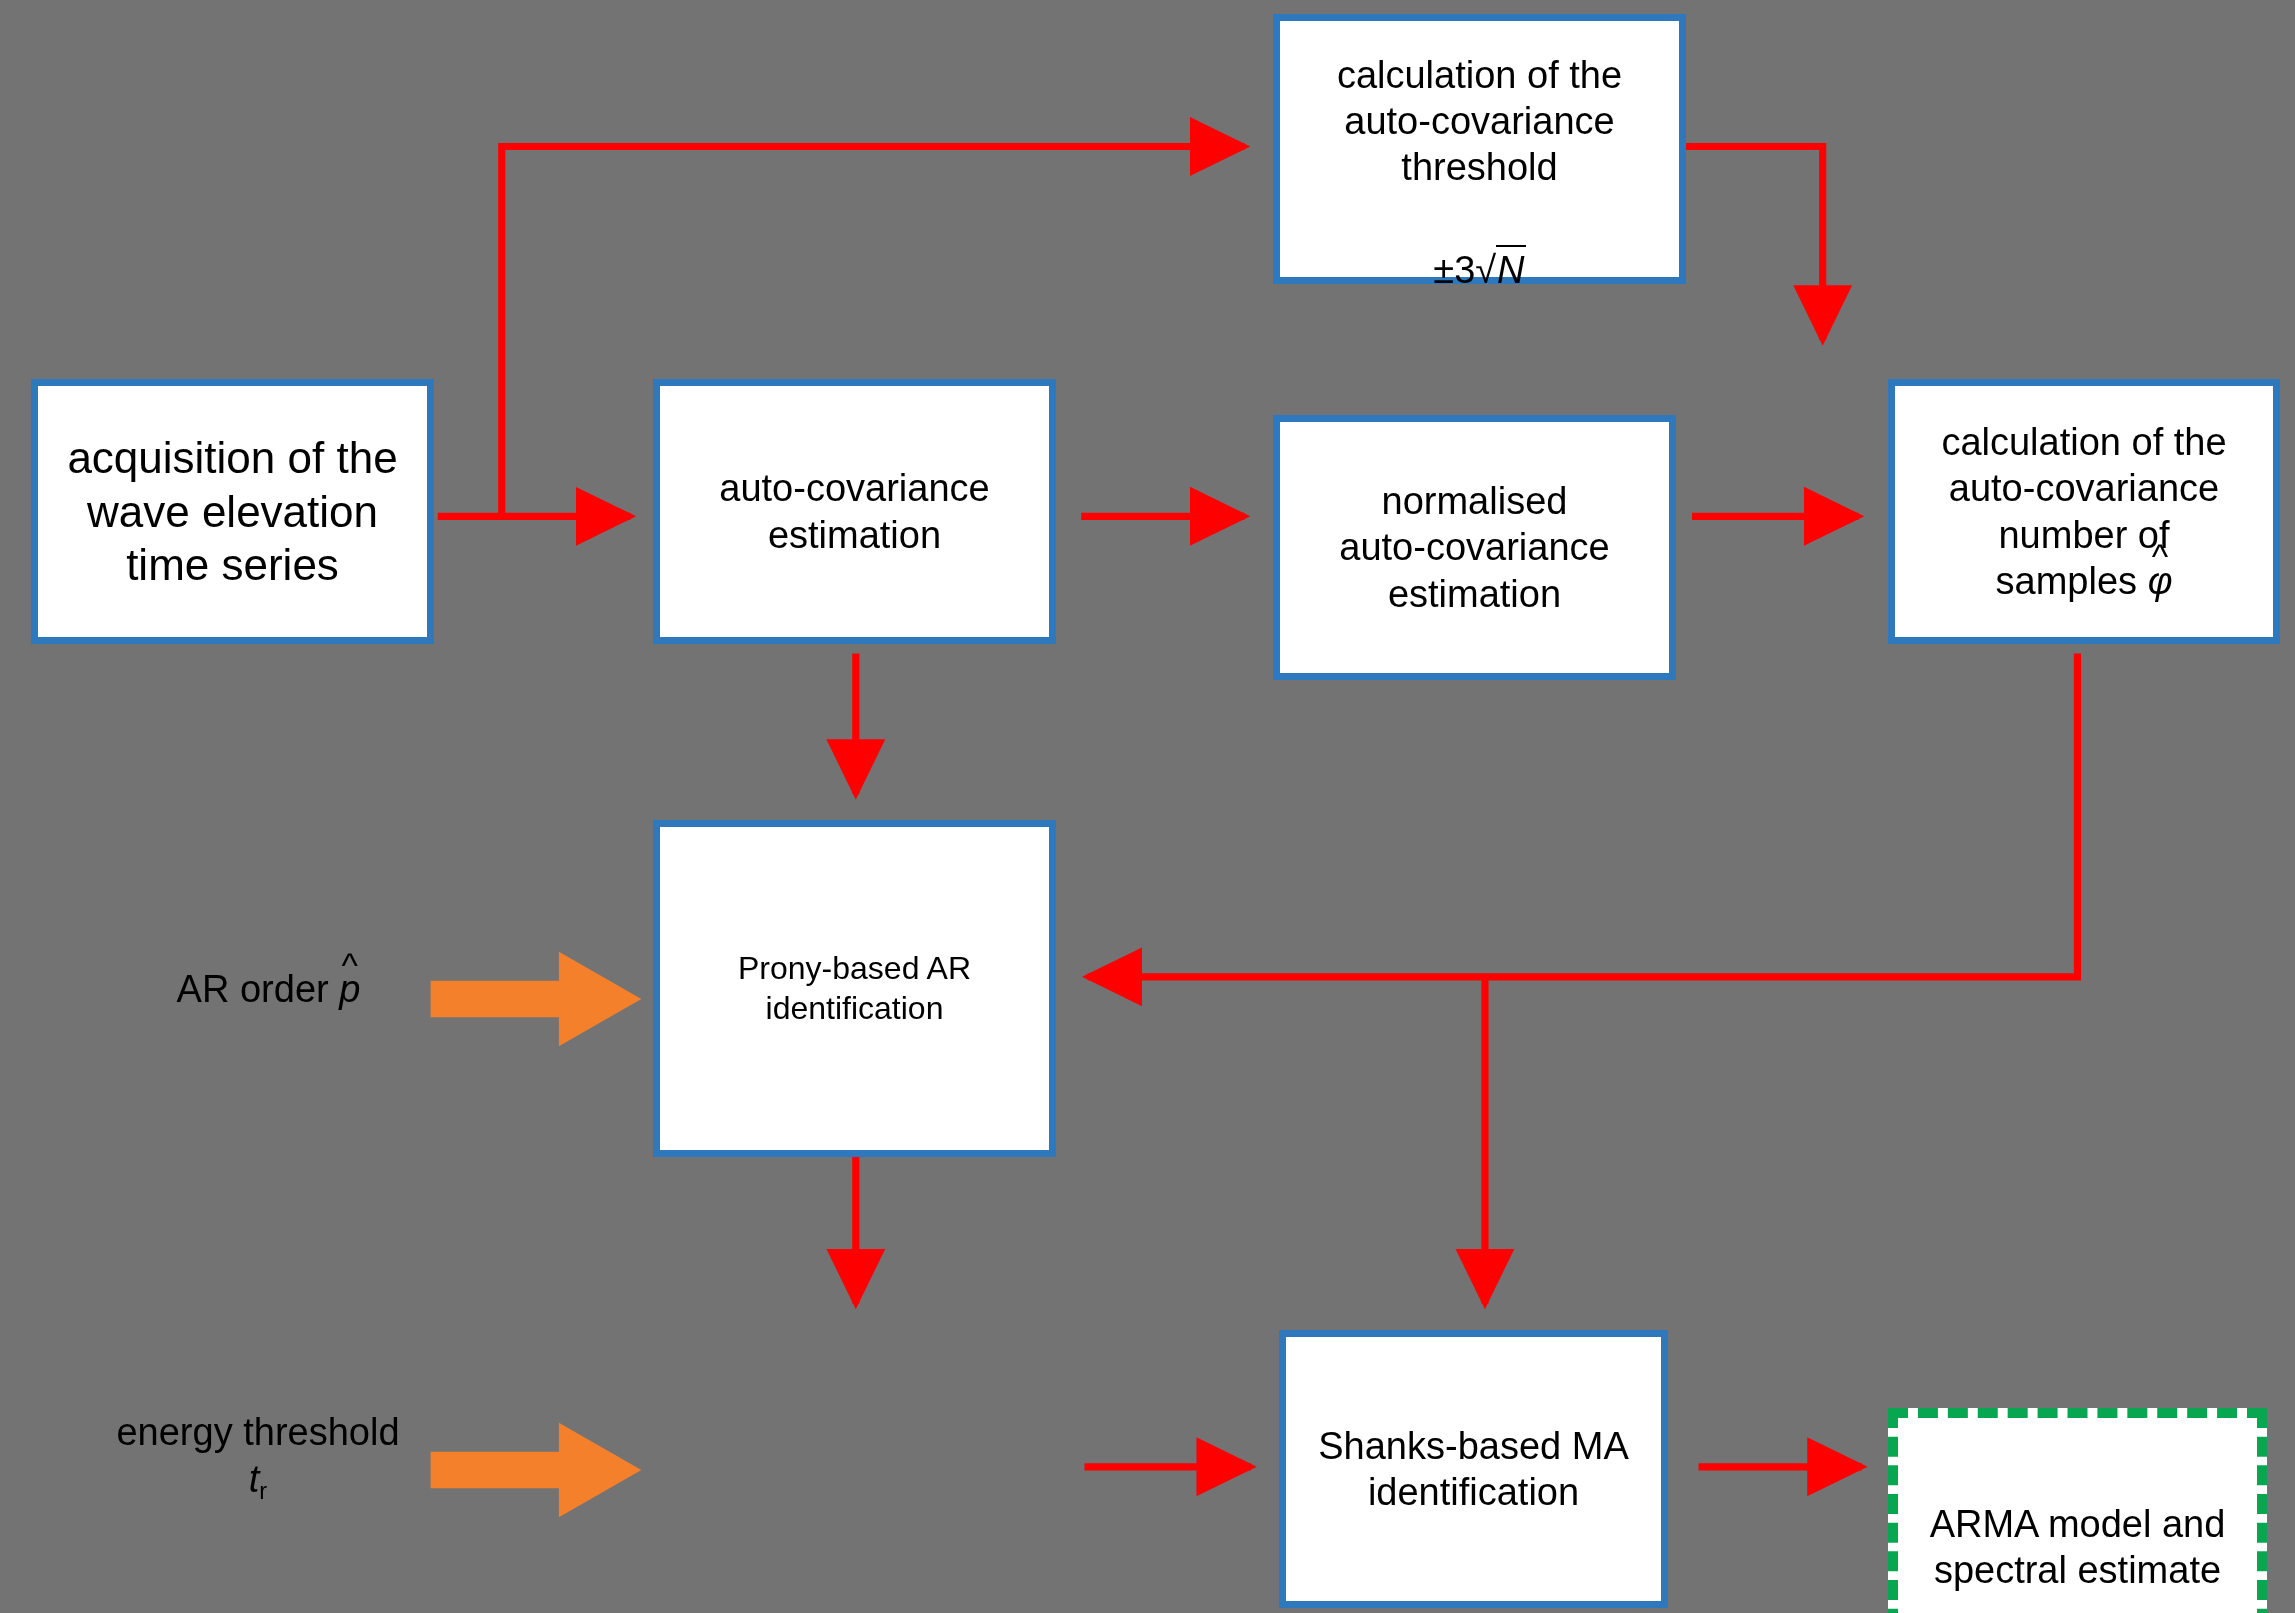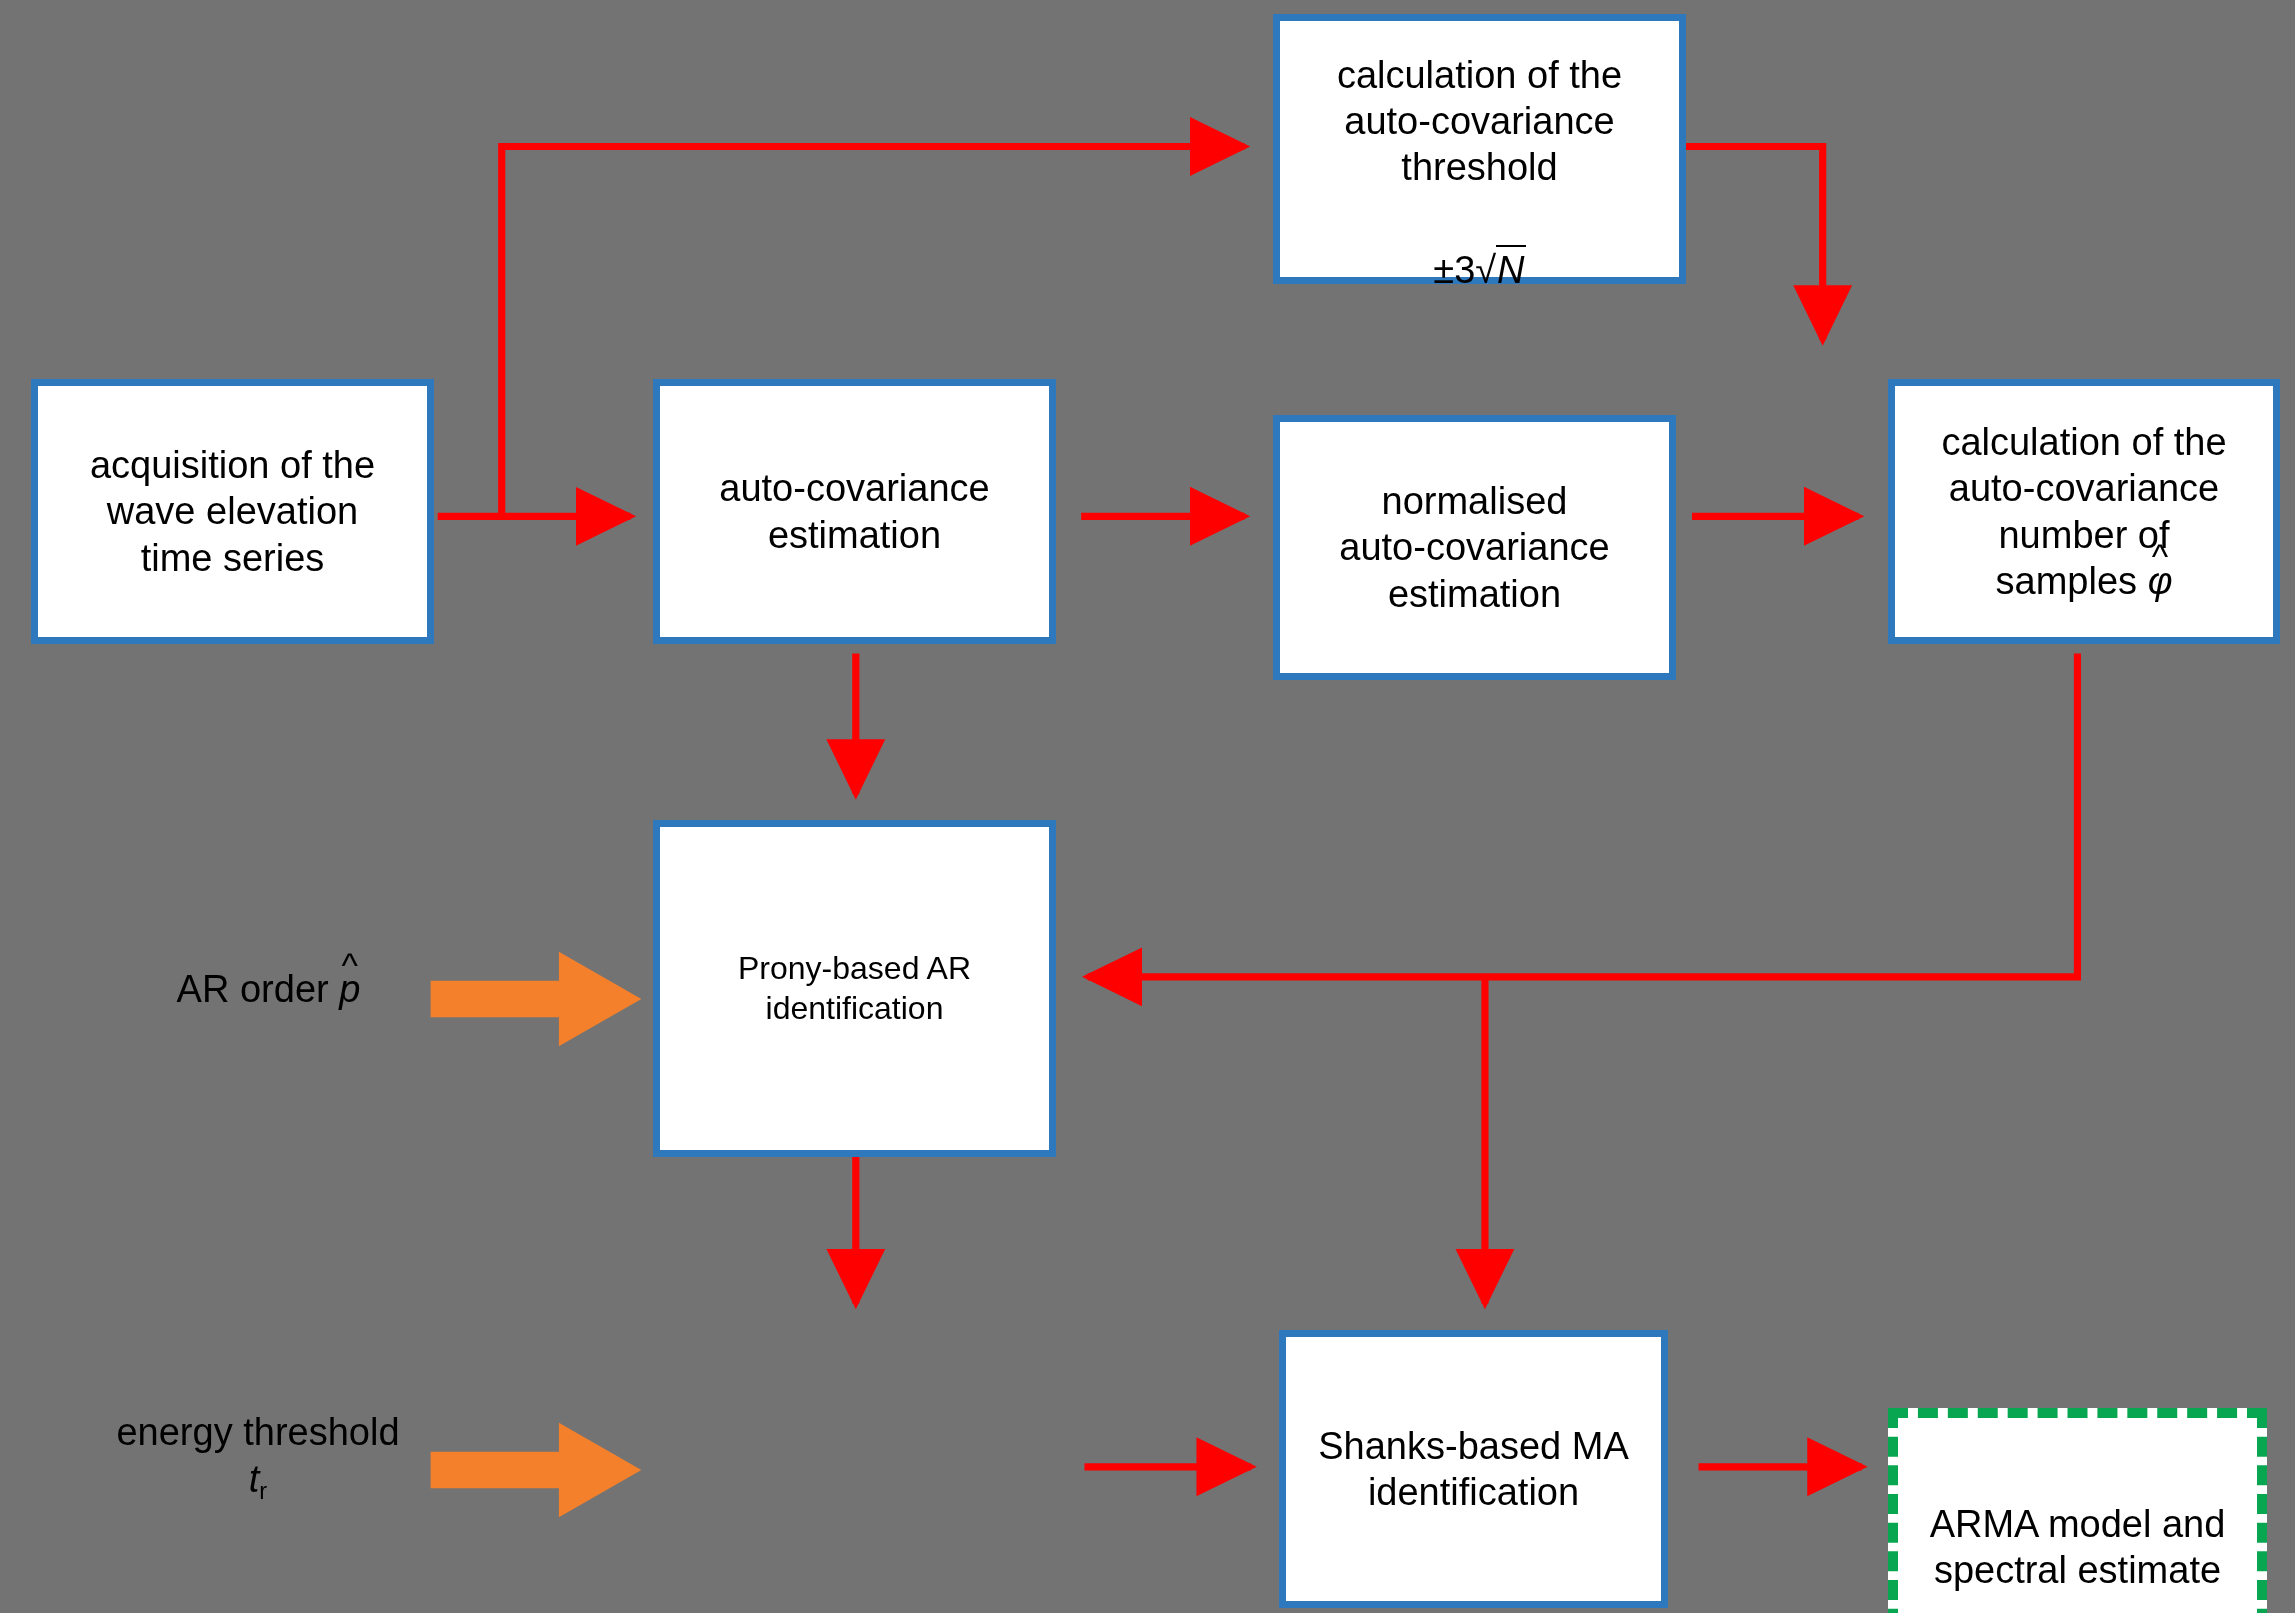--- a/index.html
+++ b/index.html
@@ -105,21 +105,21 @@
 
   <div class="node blue" style="left:1273px;top:14.4px;width:413px;height:270px;font-size:38px;">
     <span class="txt">
       <span>calculation of the
 auto-covariance
 threshold</span><br>
       <span class="sqrt"><span class="rad">±3</span><span class="rad">√</span><span class="rand">N</span></span>
     </span>
   </div>
 
-  <div class="node blue" style="left:31px;top:379px;width:403px;height:265px;font-size:38px;">
+  <div class="node blue" style="left:31px;top:379px;width:403px;height:265px;font-size:44px;">
     <span class="txt">acquisition of the
 wave elevation
 time series</span>
   </div>
 
   <div class="node blue" style="left:653px;top:379px;width:403px;height:265px;font-size:38px;">
     <span class="txt">auto-covariance
 estimation</span>
   </div>
 

